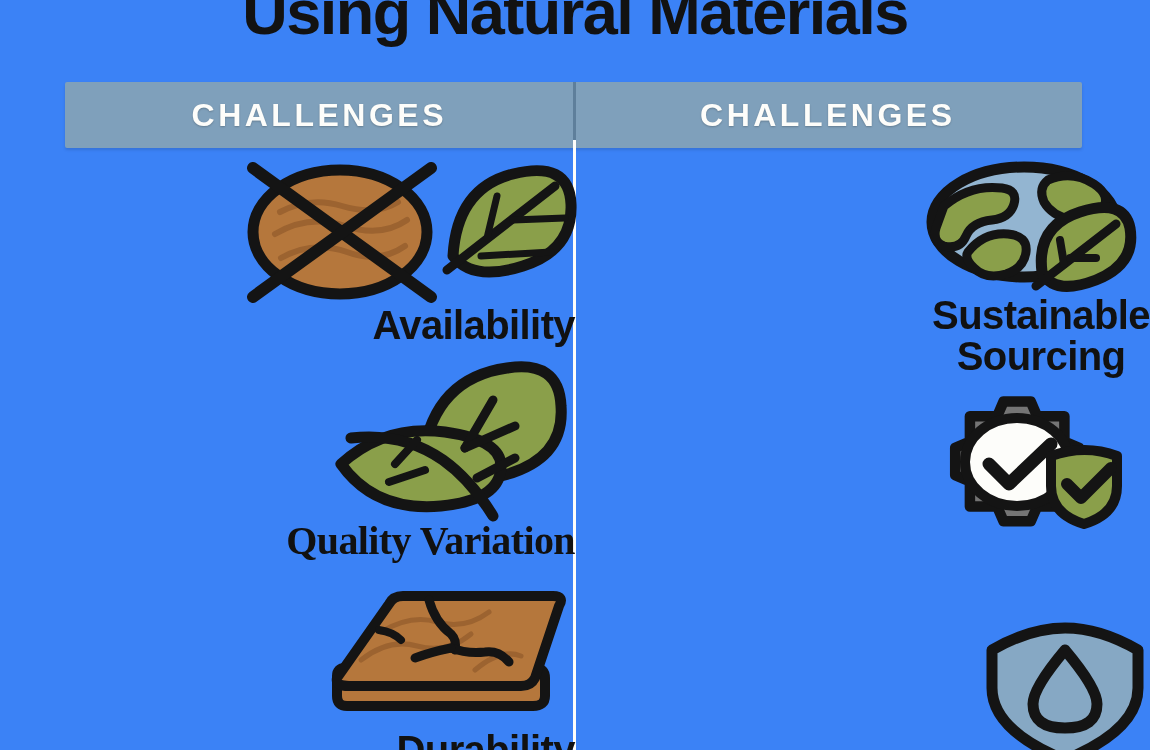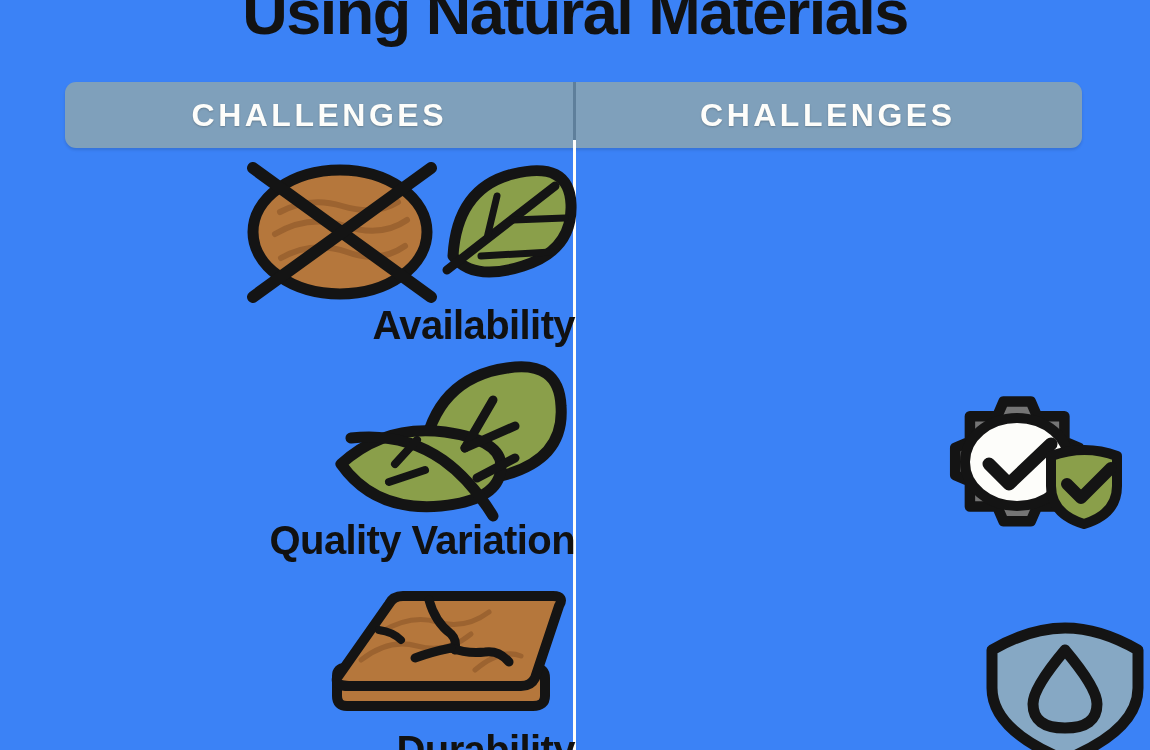--- a/index.html
+++ b/index.html
@@ -28,21 +28,21 @@
     line-height:1.08;
     white-space:nowrap;
   }
 
   
   #header-bar {
     position:absolute;
     left:65px; top:82px;
     width:1017px; height:66px;
     background:#7fa0bb;
-    border-radius:11px;
+    border-radius:2px;
     box-shadow:0 2px 3px rgba(0,0,0,0.12);
     display:flex;
     justify-content:center;
   }
   .header-cell {
     flex:1 1 0;
     display:flex;
     align-items:center;
     justify-content:center;
   }
@@ -96,21 +96,21 @@
     font-size:40px;
     font-weight:bold;
     color:#111111;
     letter-spacing:-0.6px;
     line-height:1.03;
     white-space:pre-line;
   }
 
   
   .row-0 { top:0px; }
-  .row-1 { top:200px; }
+  .row-1 { top:200px;font-family:Liberation Serif, serif; }
   .row-2 { top:430px; }
 
   #col-solutions .row-0 { top:0px; }
   #col-solutions .row-1 { top:240px; }
   #col-solutions .row-2 { top:460px; }
 
   svg { display:block; overflow:visible; }
 </style>
 </head>
 <body>
@@ -192,20 +192,40 @@
           <path d="M54 40 q14 2 22 10" fill="none" stroke="#141414" stroke-width="8" stroke-linecap="round"></path>
         </svg>
       </div>
       <div class="item-label">Durability</div>
     </div>
 
   </div>
 
   <div class="column" id="col-solutions">
 
+    <div class="item row-0">
+      <div class="icon-wrap">
+        <svg width="230" height="135" viewBox="0 0 230 135">
+
+          <ellipse cx="104" cy="62" rx="92" ry="55" fill="#93b5d1" stroke="#141414" stroke-width="11"></ellipse>
+
+          <path d="M24 46 q26 -22 58 -18 q16 2 12 16 q-4 14 -22 16 q-20 2 -26 16 q-6 14 -22 10 q-12 -4 -8 -18 z" fill="#8a9f4a" stroke="#141414" stroke-width="9" stroke-linejoin="round"></path>
+          <path d="M48 92 q16 -20 40 -18 q20 2 18 18 q-2 16 -20 22 q-20 6 -32 -6 q-10 -10 -6 -16 z" fill="#8a9f4a" stroke="#141414" stroke-width="9" stroke-linejoin="round"></path>
+          <path d="M128 20 q24 -10 46 4 q18 12 8 26 q-10 14 -30 10 q-20 -4 -28 -18 q-6 -14 4 -22 z" fill="#8a9f4a" stroke="#141414" stroke-width="9" stroke-linejoin="round"></path>
+          <path d="M148 62 q26 -6 40 8 q12 14 -2 22 q-16 8 -34 -2 q-16 -10 -4 -28 z" fill="#8a9f4a" stroke="#141414" stroke-width="9" stroke-linejoin="round"></path>
+
+          <path d="M122 112 q-6 -46 38 -60 q44 -14 50 16 q6 36 -34 52 q-42 16 -54 -8 z" fill="#8a9f4a" stroke="#141414" stroke-width="11" stroke-linejoin="round"></path>
+          <line x1="116" y1="126" x2="196" y2="64" stroke="#141414" stroke-width="9" stroke-linecap="round"></line>
+          <line x1="144" y1="104" x2="140" y2="80" stroke="#141414" stroke-width="8" stroke-linecap="round"></line>
+          <line x1="150" y1="98" x2="176" y2="98" stroke="#141414" stroke-width="8" stroke-linecap="round"></line>
+        </svg>
+      </div>
+      <div class="item-label">Sustainable
+Sourcing</div>
+    </div>
 
     <div class="item row-1">
       <div class="icon-wrap">
         <svg width="235" height="122" viewBox="0 0 235 122">
 
           <path d="M58 6 l26 0 l6 -14 l26 0 l6 14 l26 0 l0 24 l14 6 l0 26 l-14 6 l0 24 l-26 0 l-6 14 l-26 0
                    l-6 -14 l-26 0 l0 -24 l-14 -6 l0 -26 l14 -6 z" transform="translate(-6,10) scale(1.05)" fill="#757575" stroke="#141414" stroke-width="10" stroke-linejoin="round"></path>
           <ellipse cx="102" cy="62" rx="52" ry="44" fill="#fdfdfa" stroke="#141414" stroke-width="10"></ellipse>
           <path d="M74 64 l20 20 l42 -40" fill="none" stroke="#141414" stroke-width="13" stroke-linecap="round" stroke-linejoin="round"></path>
 

